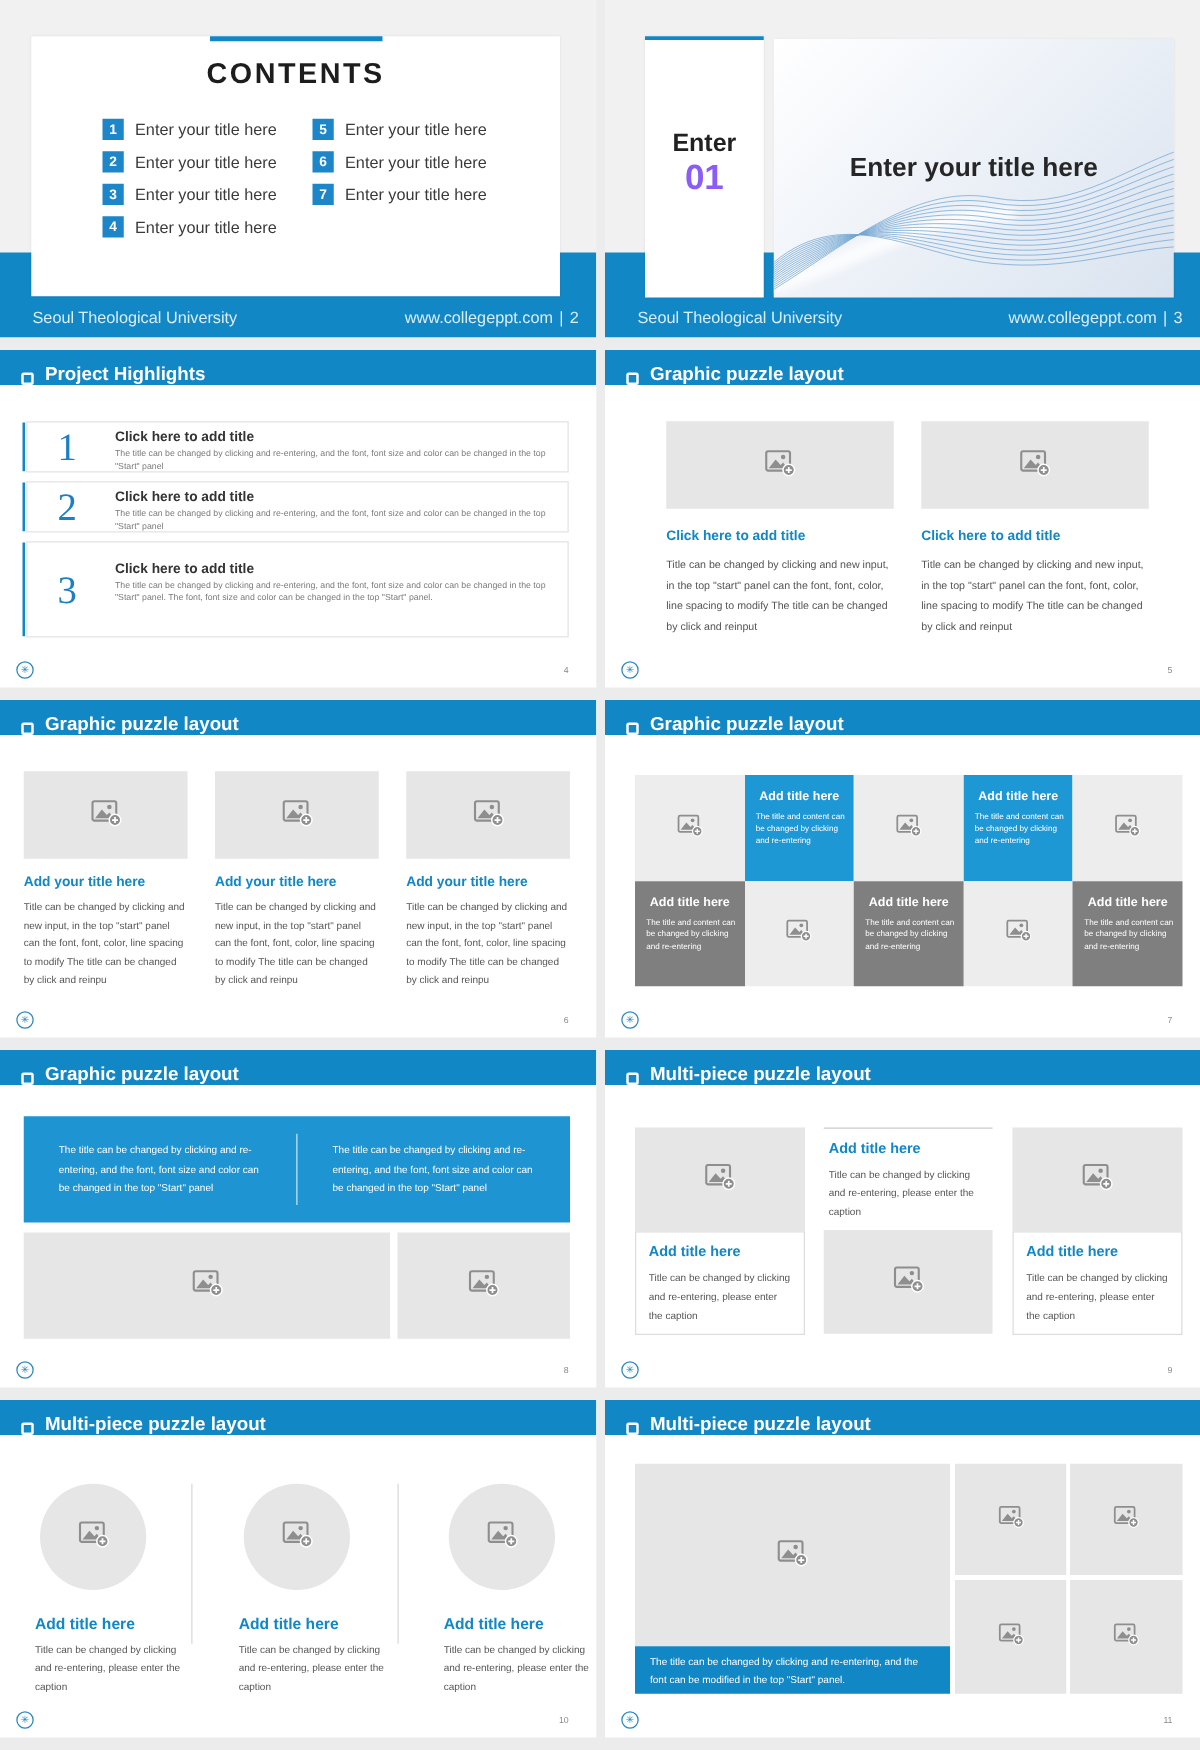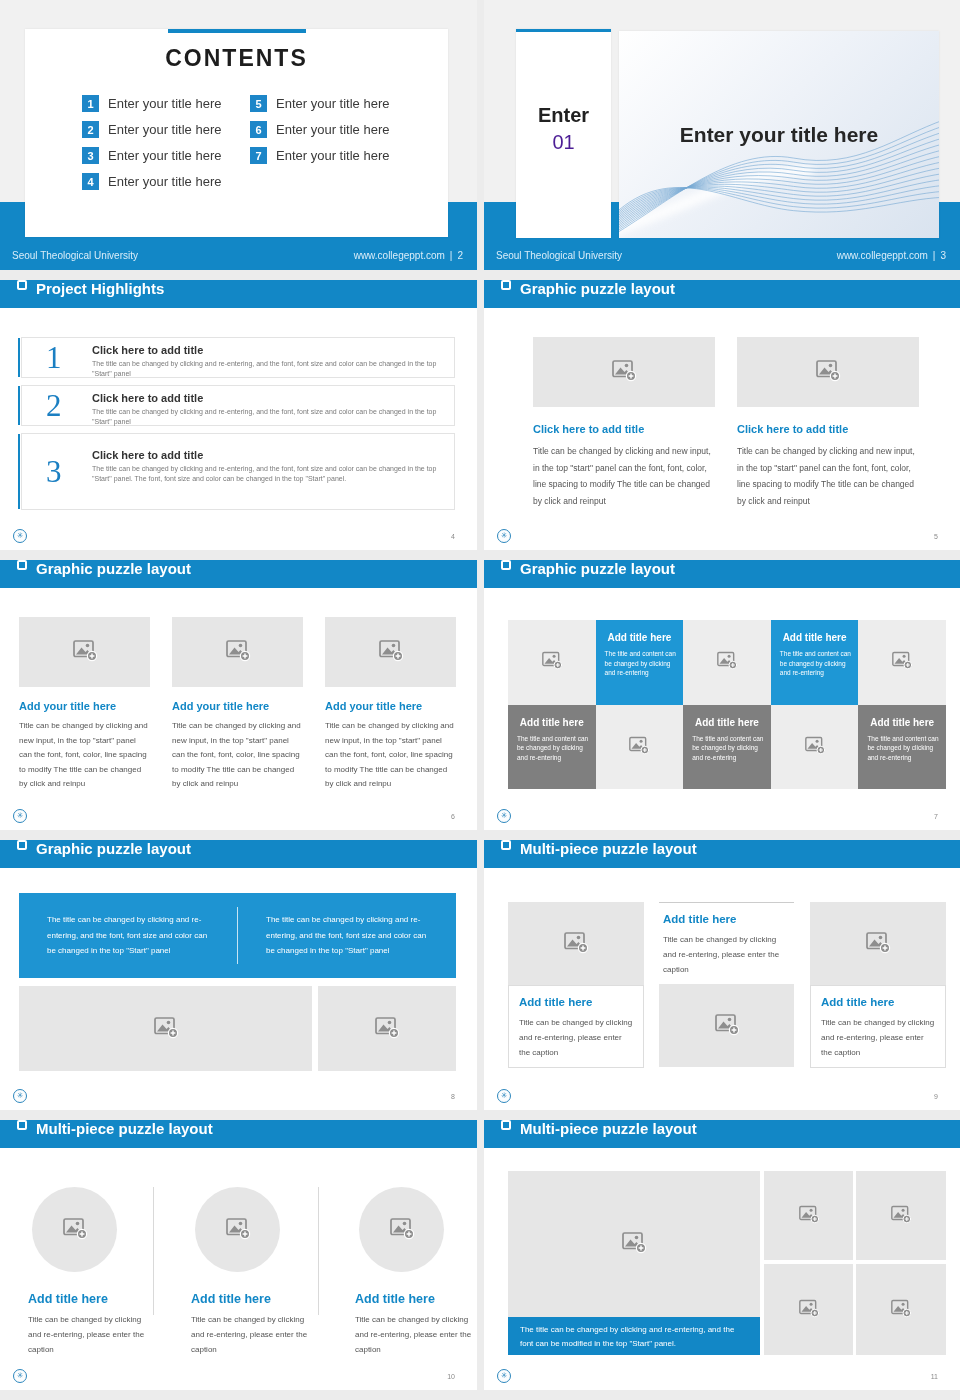--- a/index.html
+++ b/index.html
@@ -4,46 +4,46 @@
 <style>
   * { margin:0; padding:0; box-sizing:border-box; }
   html,body { width:960px; height:1400px; background:#ececec; font-family:"Liberation Sans",sans-serif; }
   .deck { display:grid; width:960px; height:1400px; grid-template-columns:477px 476px;
           grid-template-rows:repeat(5,270px); column-gap:7px; row-gap:10px; padding-bottom:2px; }
   .slide { position:relative; background:#ffffff; overflow:hidden; }
   .slide.gray { background:#f1f1f1; }
 
   
   .band { position:absolute; left:0; right:0; bottom:0; height:68px; background:#1287c6; }
-  .bfoot { position:absolute; left:12px; right:14px; bottom:9px; display:flex;
-           justify-content:space-between; color:#d9edf9; font-size:10px; z-index:2; }
+  .bfoot { position:absolute; left:26px; right:14px; bottom:9px; display:flex;
+           justify-content:space-between; color:#d9edf9; font-size:13px; z-index:2; }
   .bfoot .fsep { margin:0 5px; }
   .card { position:absolute; background:#fff; z-index:1; box-shadow:0 0 2px rgba(0,0,0,0.08); }
   .contents-card { left:25px; top:29px; width:423px; height:208px; }
   .topline { position:absolute; top:0; left:50%; transform:translateX(-50%); width:138px; height:4px; background:#1287c6; }
   .contents-title { text-align:center; margin-top:16px; font-size:23px; font-weight:bold; letter-spacing:2px; color:#1d1d1d; }
   .toc-col { position:absolute; top:66px; }
   .toc-col.c1 { left:57px; } .toc-col.c2 { left:225px; }
   .toc-item { display:flex; align-items:center; margin-bottom:9px; }
   .toc-num { width:17px; height:17px; background:#1d86c8; color:#fff; font-size:11px; font-weight:bold;
              display:flex; align-items:center; justify-content:center; margin-right:9px; }
   .toc-label { font-size:13px; color:#3a3a3a; }
 
   .part-card { left:32px; top:29px; width:95px; height:209px; border-top:3px solid #1287c6; text-align:center; }
   .part-word { margin-top:72px; font-size:20px; font-weight:bold; color:#212121; }
-  .part-num  { font-size:20px; font-weight:normal; color:#4c1d95; line-height:30px; }
+  .part-num  { font-size:28px; font-weight:bold; color:#8b5cf6; line-height:30px; }
   .part-main { left:135px; top:31px; width:320px; height:207px;
                background:linear-gradient(135deg,#ffffff 0%,#eef2f8 45%,#d9e3ef 100%); }
   .part-title { position:absolute; left:0; right:0; top:92px; text-align:center;
                 font-size:21px; font-weight:bold; color:#262626; z-index:1; }
   .wave { position:absolute; left:0; right:0; bottom:0; width:100%; height:130px; }
 
   
   .sheader { position:absolute; top:0; left:0; right:0; height:28px; background:#1287c6; color:#fff;
-             display:flex; align-items:flex-start; padding-left:17px; font-weight:bold; font-size:15px; z-index:2; }
+             display:flex; align-items:flex-end; padding-left:17px; font-weight:bold; font-size:15px; z-index:2; }
   .hicon { width:10px; height:10px; border:2px solid #fff; border-radius:2px; margin-right:9px; flex:0 0 auto; }
   .logo { position:absolute; left:13px; bottom:7px; width:14px; height:14px; border:1px solid #2d87bd;
           border-radius:50%; background:#fbfdfe; color:#2d87bd; display:flex; align-items:center;
           justify-content:center; font-size:8px; line-height:8px; }
   .logo::before { content:"✳"; }
   .pagenum { position:absolute; right:22px; bottom:10px; font-size:7px; color:#8a8a8a; }
 
   .ph { background:#e6e6e6; display:flex; align-items:center; justify-content:center; }
   .ph-ic svg { width:26px; height:24px; }
   .ph-ic.small svg { width:22px; height:20px; }

